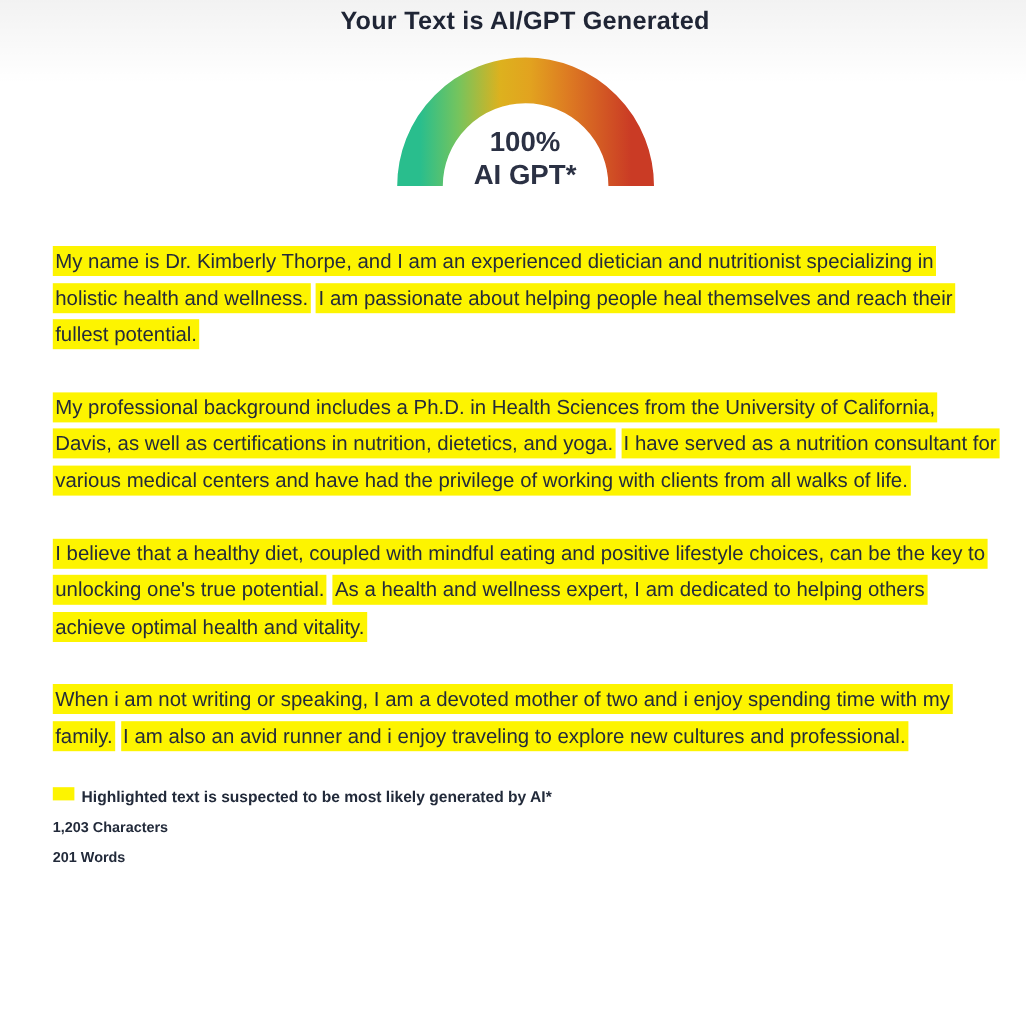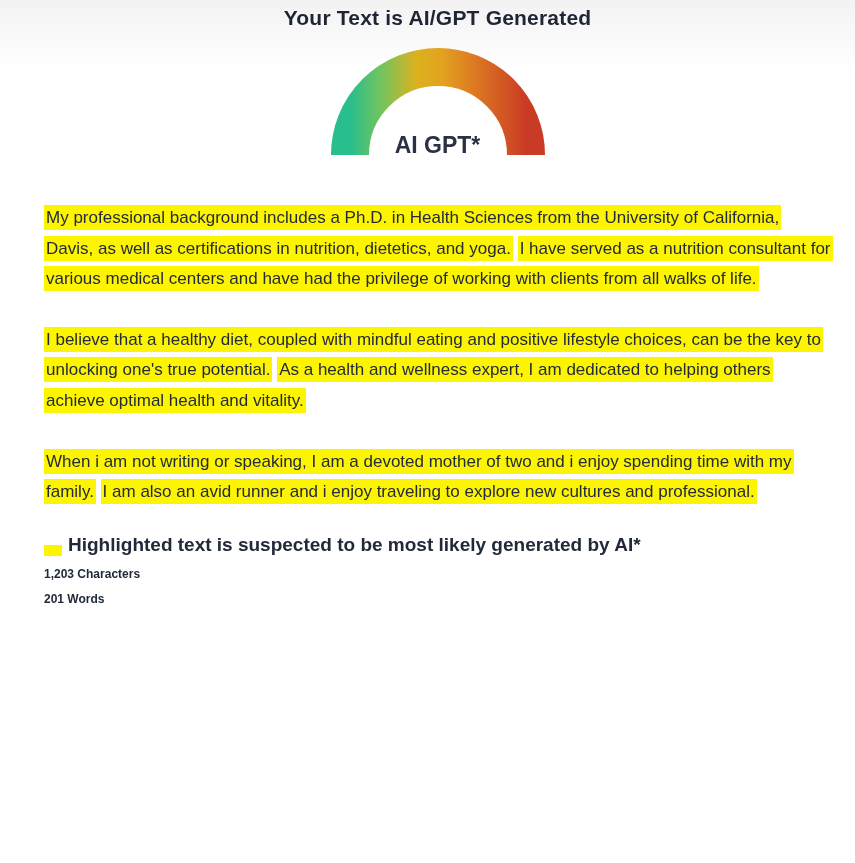--- a/index.html
+++ b/index.html
@@ -63,24 +63,24 @@
   }
   .doc mark {
     background: var(--hl, #fdf400);
     color: inherit;
     padding: 3px 2px;
     -webkit-box-decoration-break: clone;
     box-decoration-break: clone;
   }
   .legend-row {
     display: flex;
-    align-items: flex-end;
+    align-items: flex-start;
     gap: 6px;
     margin-top: -4px;
-    font-size: 19px;
+    font-size: 13px;
     font-weight: 700;
     color: #222a3a;
   }
   .legend-swatch {
     display: inline-block;
     width: 18px;
     height: 11px;
     background: var(--hl, #fdf400);
     flex: 0 0 auto;
   }
@@ -109,25 +109,27 @@
               <stop offset="18%" stop-color="#74c45e"></stop>
               <stop offset="38%" stop-color="#ddb11e"></stop>
               <stop offset="52%" stop-color="#e2a31f"></stop>
               <stop offset="70%" stop-color="#dd7b22"></stop>
               <stop offset="100%" stop-color="#ca3b25"></stop>
             </linearGradient>
         </defs>
         <path d="M 20 108 A 88 88 0 0 1 196 108" fill="none" stroke="url(#gaugeGrad)" stroke-width="38" stroke-linecap="butt"></path>
       </svg>
       <div class="gauge-text">
+        <div>100%</div>
         <div>AI GPT*</div>
       </div>
     </div>
 
     <div class="doc" id="doc">
+        <p><mark>My name is Dr. Kimberly Thorpe, and I am an experienced dietician and nutritionist specializing in holistic health and wellness.</mark> <mark>I am passionate about helping people heal themselves and reach their fullest potential.</mark></p>
         <p><mark>My professional background includes a Ph.D. in Health Sciences from the University of California, Davis, as well as certifications in nutrition, dietetics, and yoga.</mark> <mark>I have served as a nutrition consultant for various medical centers and have had the privilege of working with clients from all walks of life.</mark></p>
         <p><mark>I believe that a healthy diet, coupled with mindful eating and positive lifestyle choices, can be the key to unlocking one's true potential.</mark> <mark>As a health and wellness expert, I am dedicated to helping others achieve optimal health and vitality.</mark></p>
         <p><mark>When i am not writing or speaking, I am a devoted mother of two and i enjoy spending time with my family.</mark> <mark>I am also an avid runner and i enjoy traveling to explore new cultures and professional.</mark></p>
       </div>
 
     <div class="legend-row">
       <span class="legend-swatch"></span>
       <span>Highlighted text is suspected to be most likely generated by AI*</span>
     </div>
 

